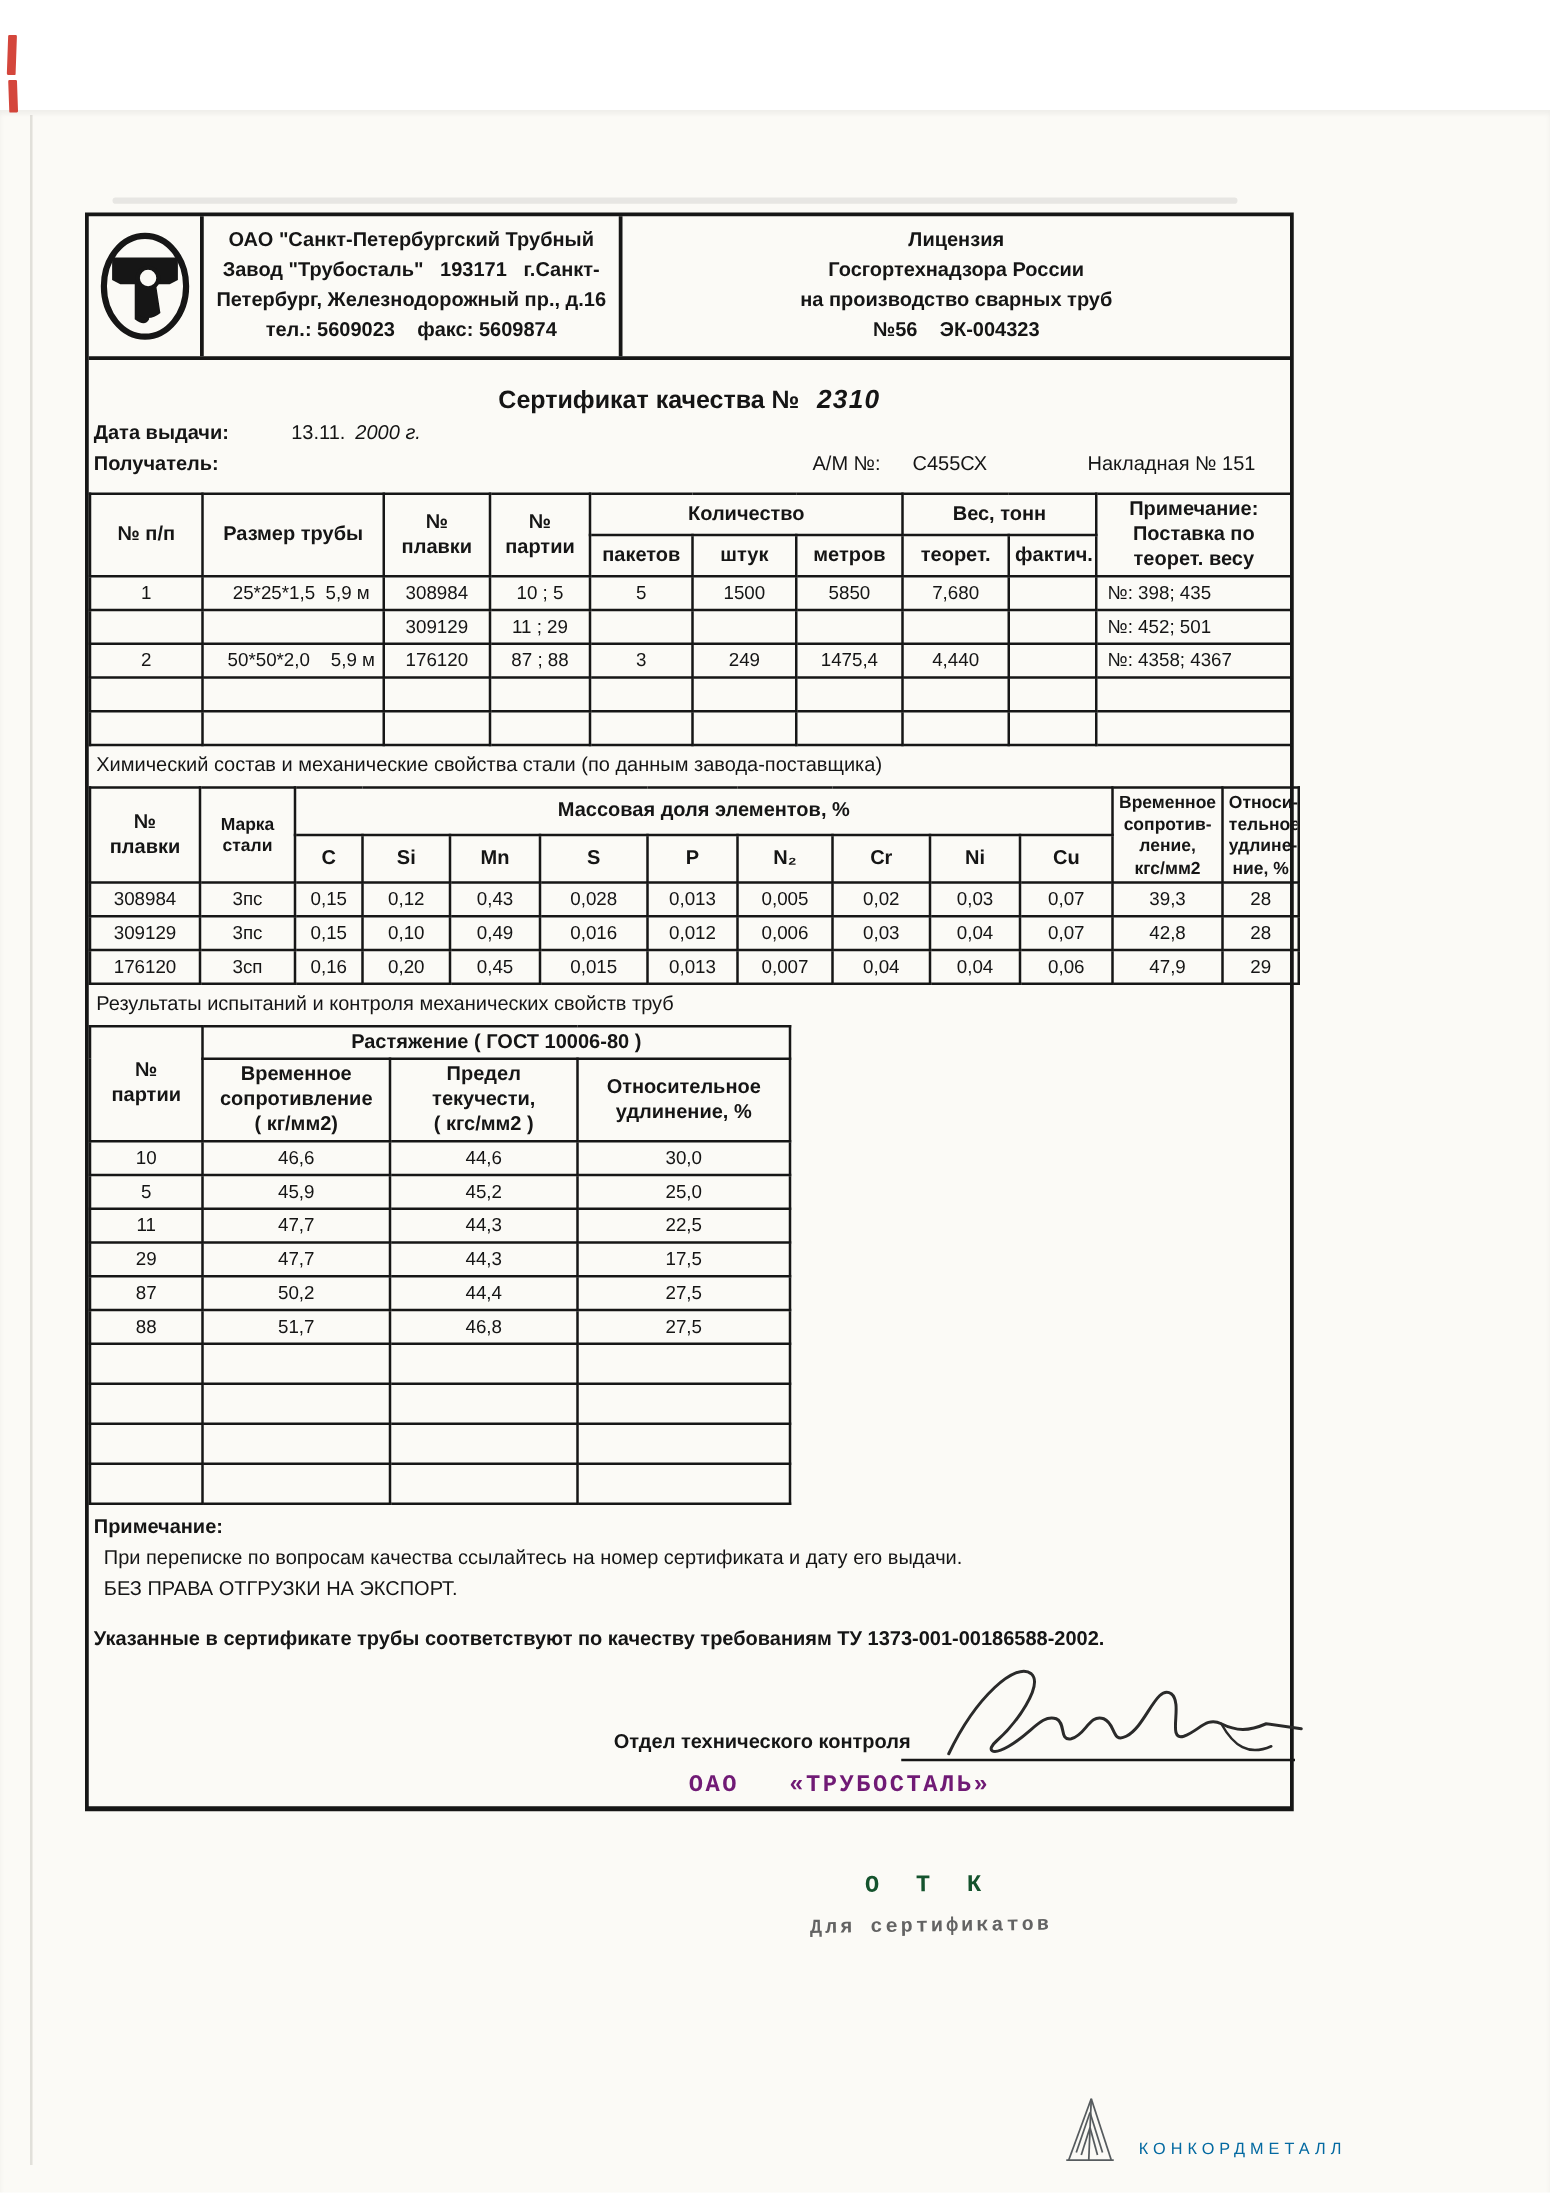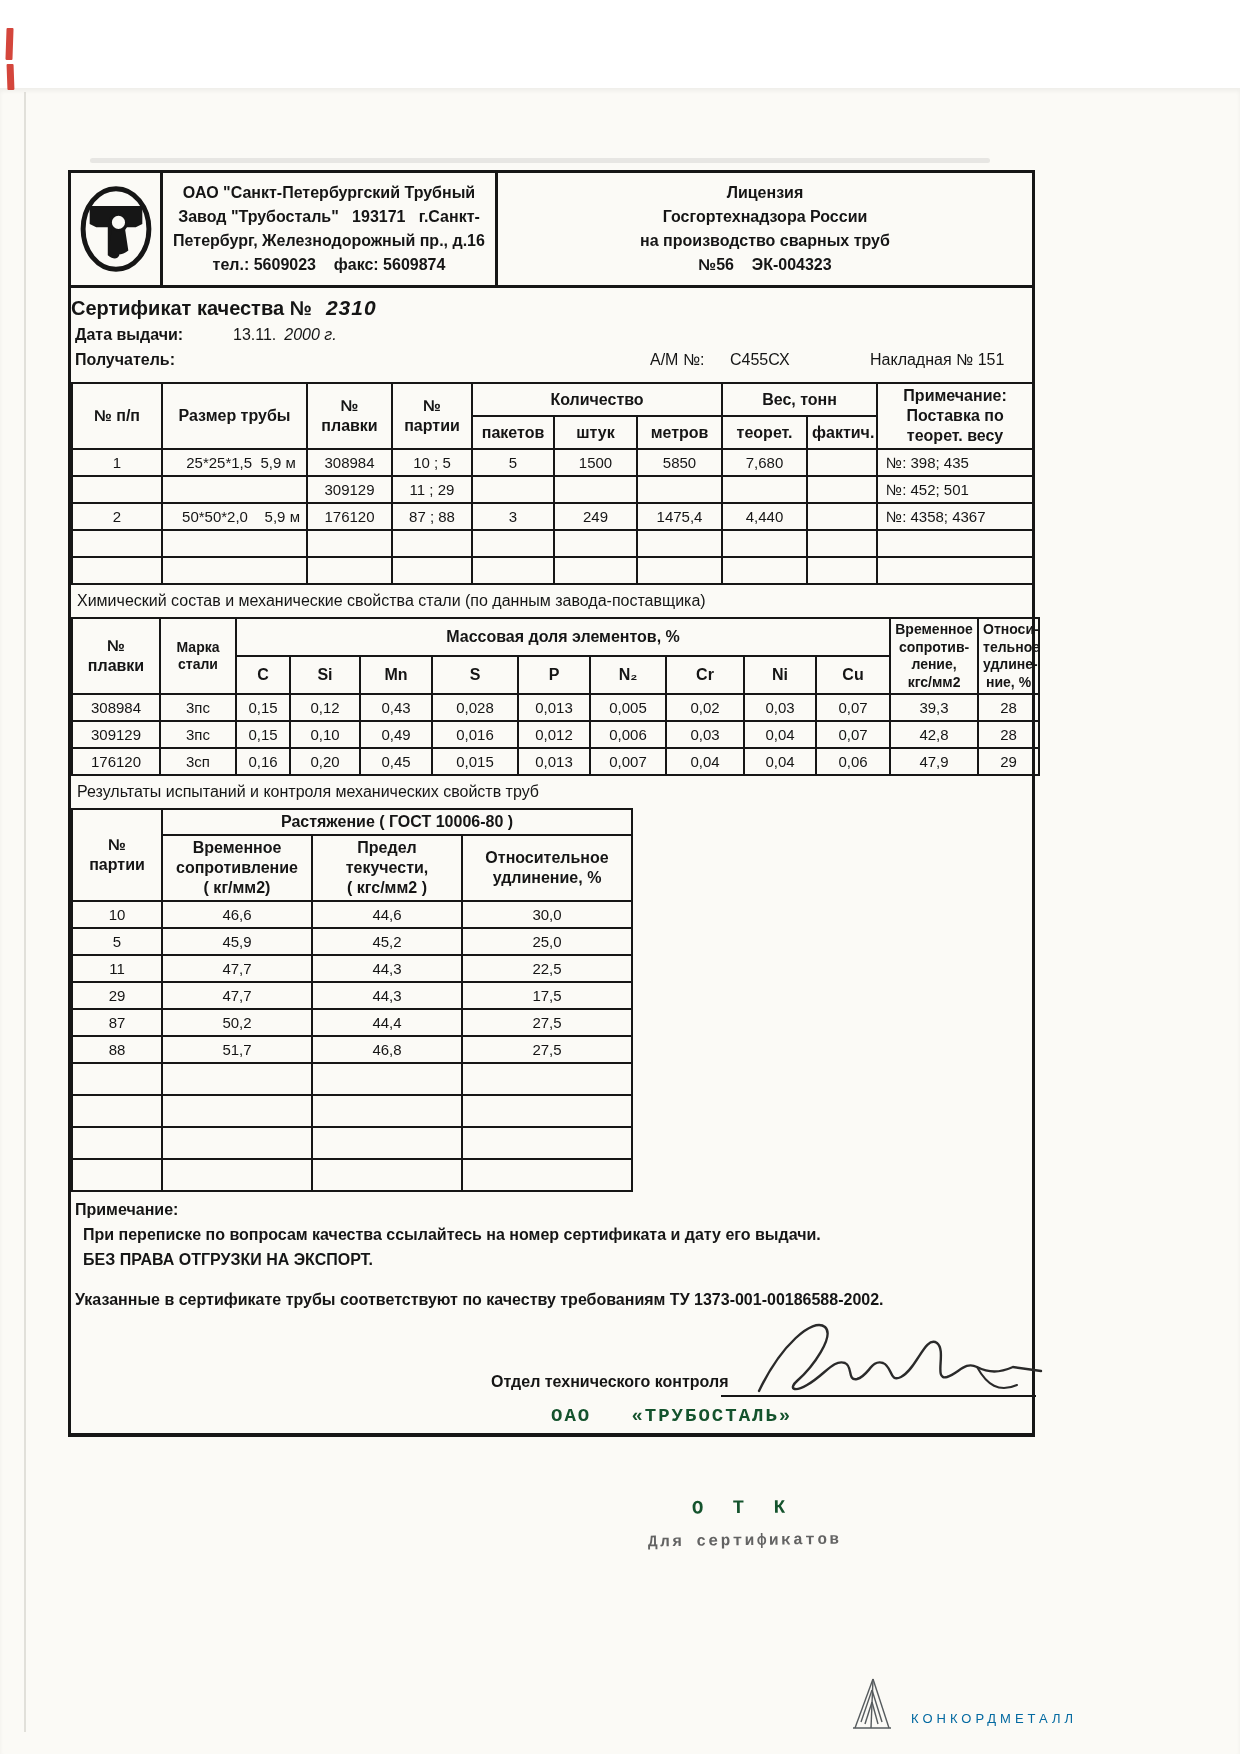--- a/index.html
+++ b/index.html
@@ -37,21 +37,21 @@
     align-items:center; justify-content:center; padding:6px 4px; }
   .hdr-company { width:335px; border-right:3px solid #161616;
     display:flex; align-items:center; justify-content:center; text-align:center;
     font-weight:bold; font-size:16px; line-height:1.5; padding:8px 6px;
     white-space:pre-wrap; }
   .hdr-license { flex:1; display:flex; align-items:center; justify-content:center;
     text-align:center; font-weight:bold; font-size:16px; line-height:1.5;
     padding:8px 6px; white-space:pre-wrap; }
 
   
-  .title-row { text-align:left; padding:8px 0 4px 0; font-size:20px; font-weight:bold; }
+  .title-row { text-align:center; padding:20px 0 4px 0; font-size:20px; font-weight:bold; }
   .title-num { font-style:italic; margin-left:14px; font-size:21px; letter-spacing:1px; }
   .fields { font-size:16px; padding:2px 6px 6px 4px; }
   .field-line { position:relative; height:25px; }
   .lbl { font-weight:bold; }
   .f-date-val { position:absolute; left:158px; top:0; font-size:16px; }
   .f-date-year { font-style:italic; margin-left:8px; }
   .f-am-lbl { position:absolute; left:575px; top:0; }
   .f-am-val { position:absolute; left:655px; top:0; }
   .f-inv { position:absolute; left:795px; top:0; }
 
@@ -71,30 +71,30 @@
   .t-chem th.small { font-size:14px; font-weight:bold; }
   .t-chem td { height:27px; }
 
   .t-tens { width:560px; }
   .t-tens th { font-size:16px; }
   .t-tens td { height:27px; }
   .t-tens td.blank { height:32px; }
 
   .notes { font-size:16px; padding:6px 8px 2px 4px; line-height:1.55; }
   .notes .n-lbl { font-weight:bold; }
-  .notes .n1, .notes .n2 { font-weight:bold; padding-left:8px; }
+  .notes .n1, .notes .n2 { font-weight:normal; padding-left:8px; }
   .notes .n3 { margin-top:16px; font-weight:600; }
 
   .sig-block { position:relative; height:118px; }
   .sig-label { position:absolute; left:420px; top:58px; font-weight:bold; font-size:16px; }
   .sig-line { position:absolute; left:650px; top:80px; width:315px; height:2px; background:#161616; }
   .sig-svg { position:absolute; left:670px; top:0px; }
   .stamp1 { position:absolute; left:480px; top:90px;
     font-family:"Liberation Mono", monospace; font-weight:bold;
-    color:#14532d; font-size:19px; letter-spacing:2px; white-space:pre; }
+    color:#701a75; font-size:19px; letter-spacing:2px; white-space:pre; }
 
   .stamp2 { position:absolute; left:692px; top:1497px;
     font-family:"Liberation Mono", monospace; font-weight:bold;
     color:#14532d; font-size:19px; letter-spacing:9px; transform:rotate(-0.5deg); }
   .stamp3 { position:absolute; left:648px; top:1532px;
     font-family:"Liberation Mono", monospace; font-weight:bold;
     color:#636363; font-size:16px; letter-spacing:2.5px; transform:rotate(-0.8deg); }
 
   .brand { position:absolute; left:845px; top:1676px; display:flex; align-items:flex-end; }
   .brand-text { color:#0369a1; font-size:13px; letter-spacing:4px; font-weight:500;

